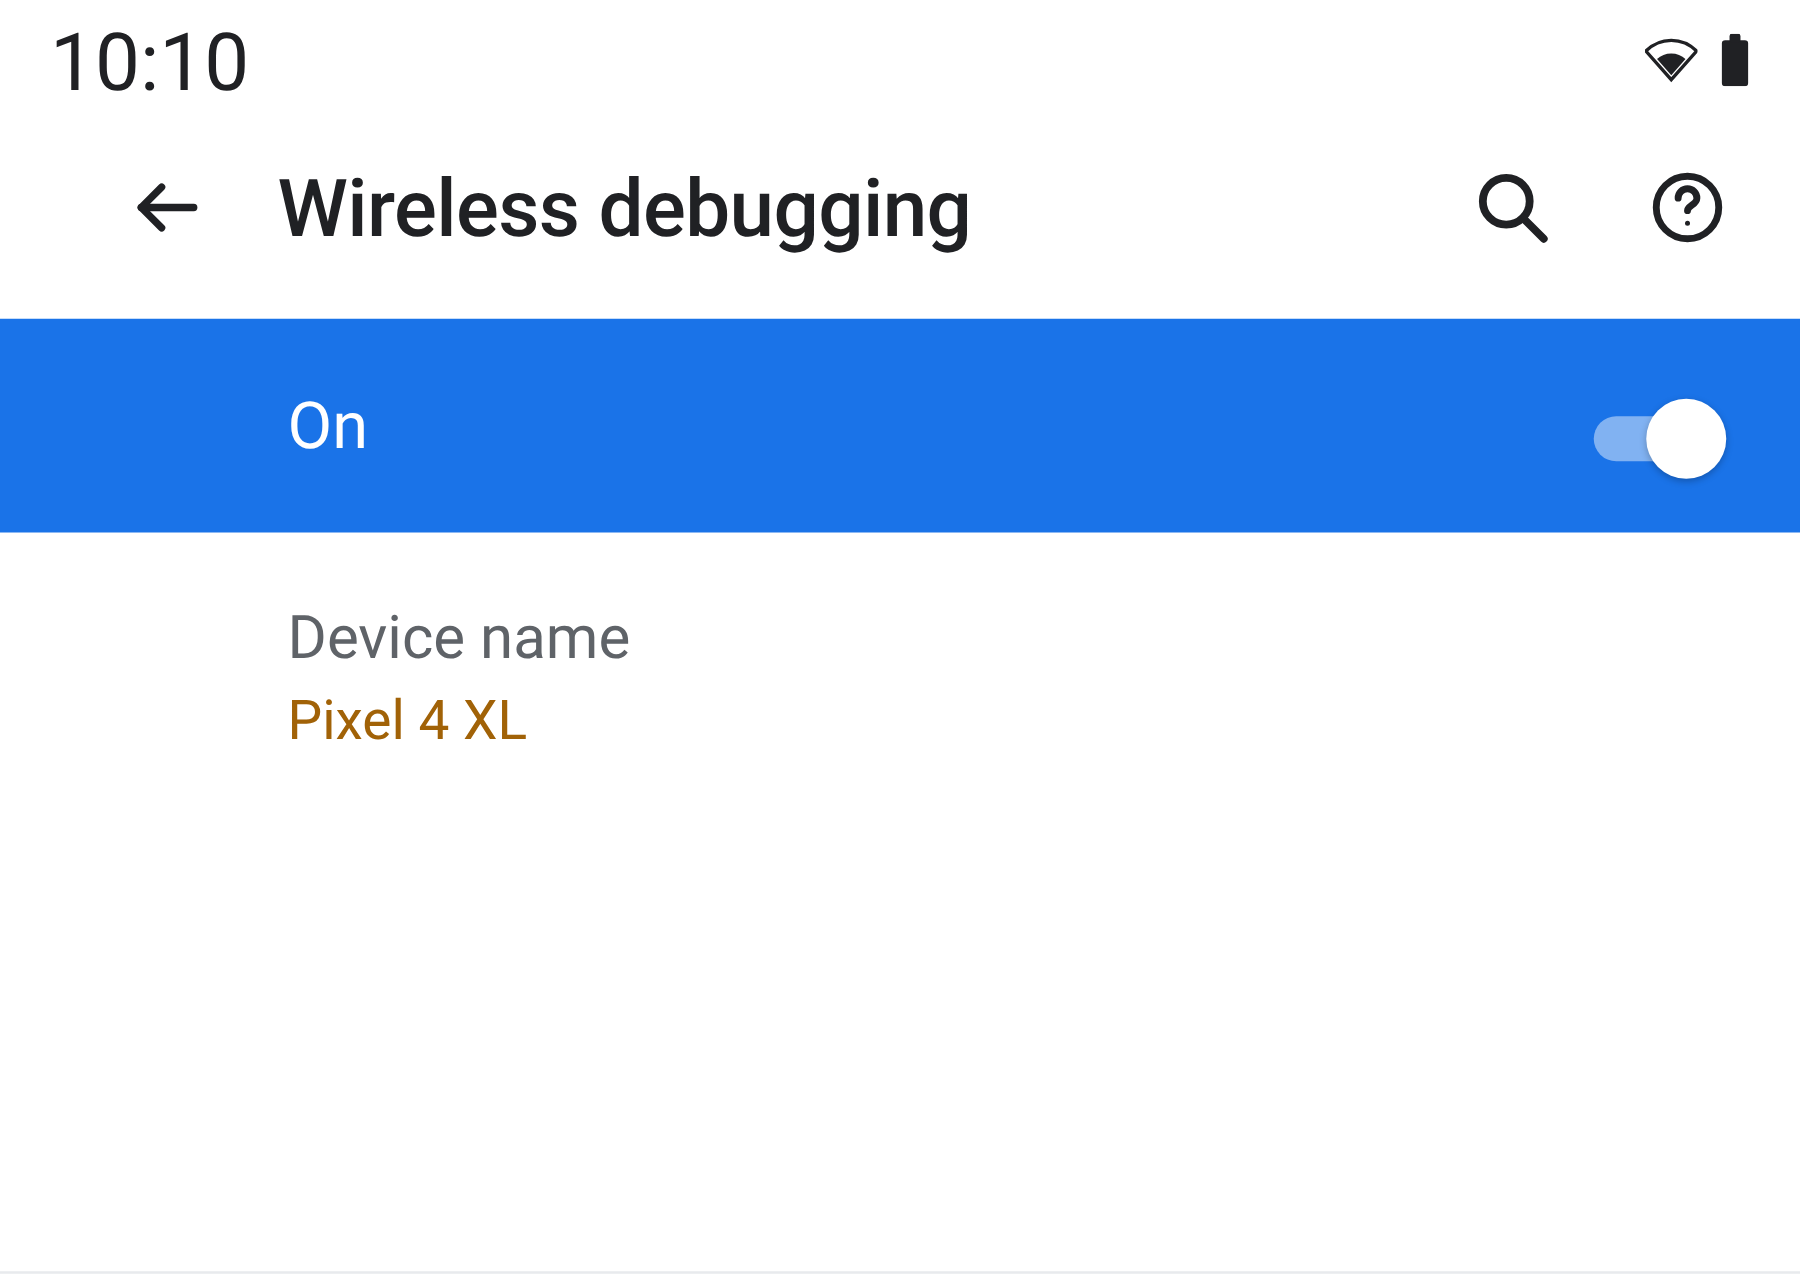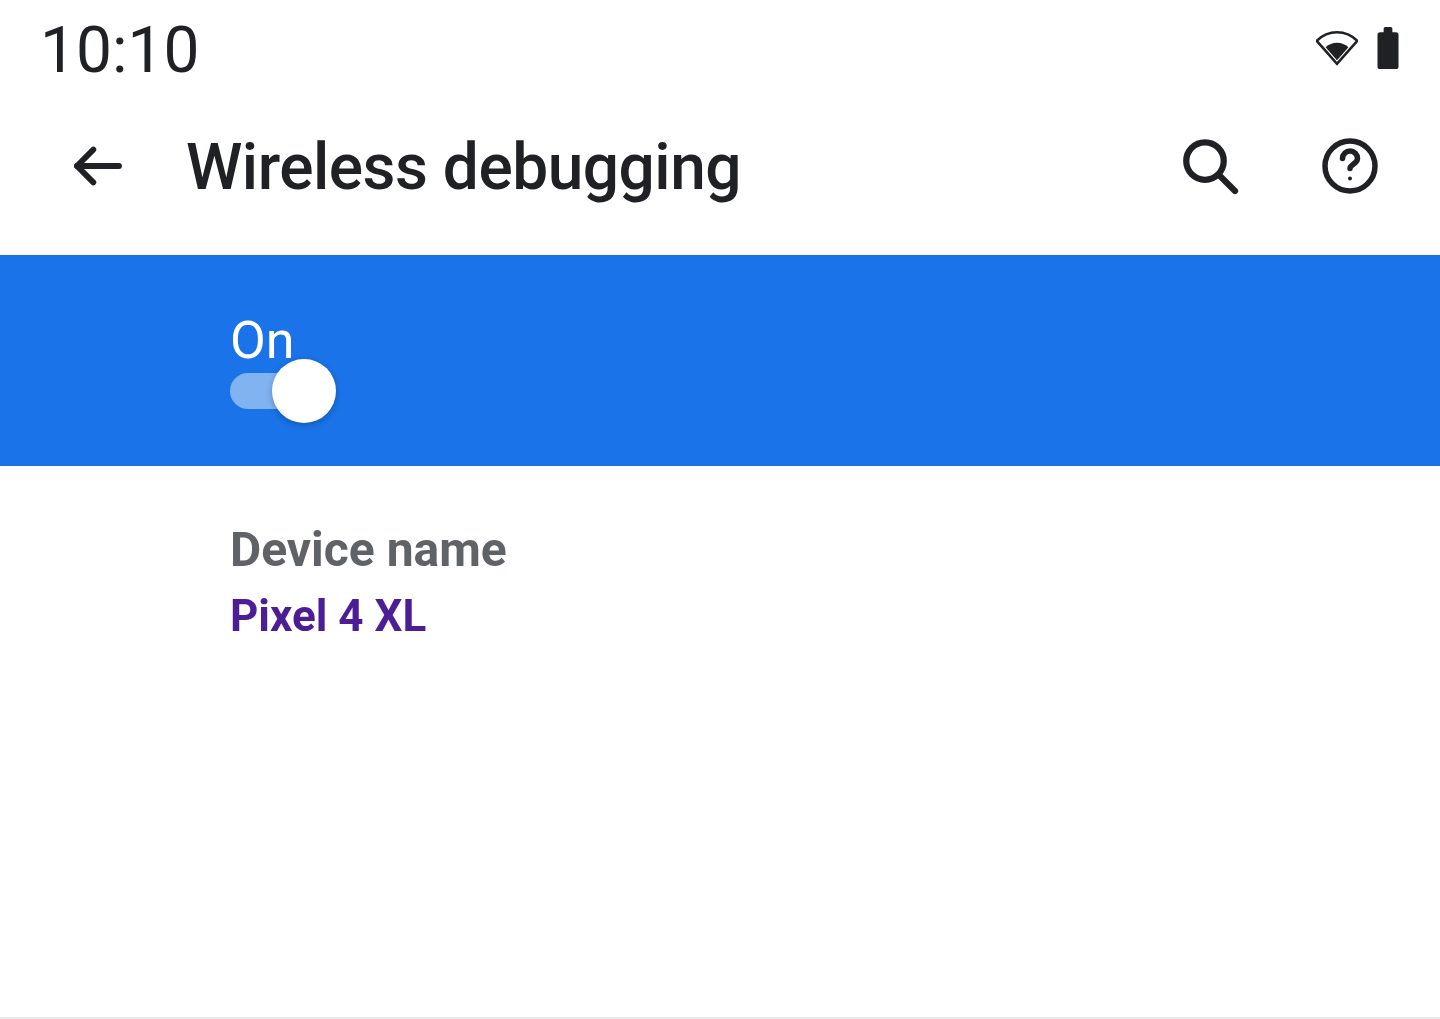--- a/index.html
+++ b/index.html
@@ -37,20 +37,21 @@
     }
     .battery-icon svg {
       width: 24px;
       height: 42px;
     }
     .app-bar {
       display: flex;
       align-items: center;
       padding: 40px 60px 50px 70px;
       gap: 60px;
+      margin-left: 36px;
     }
     .back-button {
       display: flex;
       align-items: center;
       justify-content: center;
       cursor: pointer;
     }
     .back-button svg {
       width: 56px;
       height: 56px;
@@ -73,24 +74,23 @@
       justify-content: center;
       cursor: pointer;
     }
     .action-button svg {
       width: 60px;
       height: 60px;
     }
     .toggle-section {
       background: #1a73e8;
       display: flex;
-      align-items: flex-start;
+      align-items: flex-end;
       justify-content: space-between;
       padding: 55px 65px 55px 230px;
-      flex-direction: column;
     }
     .toggle-label {
       font-size: 52px;
       font-weight: 400;
       color: #ffffff;
     }
     .toggle-switch {
       position: relative;
       width: 100px;
       height: 40px;
@@ -118,28 +118,28 @@
       box-shadow: 0 2px 6px rgba(0,0,0,0.25);
     }
     .settings-list {
       padding: 55px 0 0 230px;
     }
     .setting-item {
       padding: 0 0 75px 0;
     }
     .setting-label {
       font-size: 48px;
-      font-weight: 700;
+      font-weight: 400;
       color: #5f6368;
       margin-bottom: 12px;
     }
     .setting-value {
       font-size: 44px;
-      font-weight: 700;
-      color: #4c1d95;
+      font-weight: 400;
+      color: #a16207;
     }
     .bottom-border {
       position: absolute;
       bottom: 0;
       left: 0;
       right: 0;
       height: 2px;
       background: #e8eaed;
     }
   </style>

